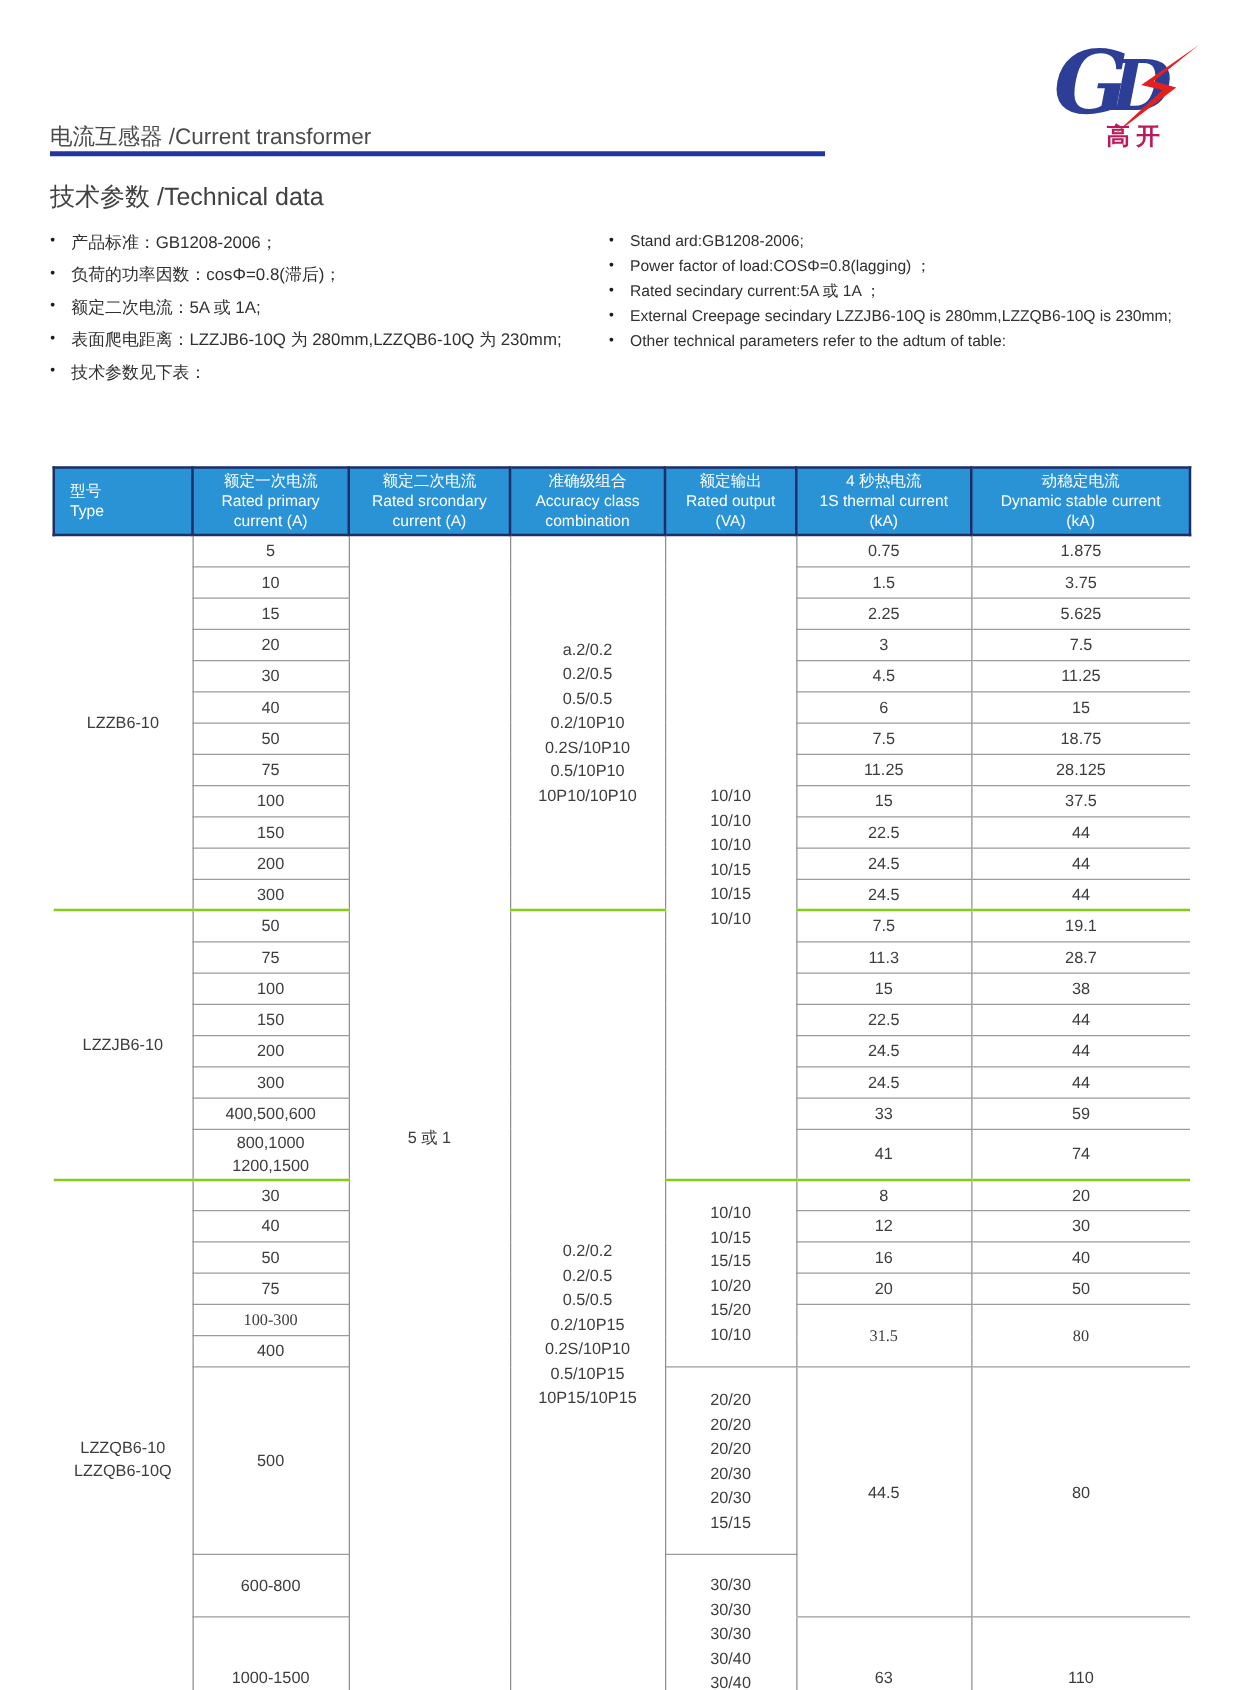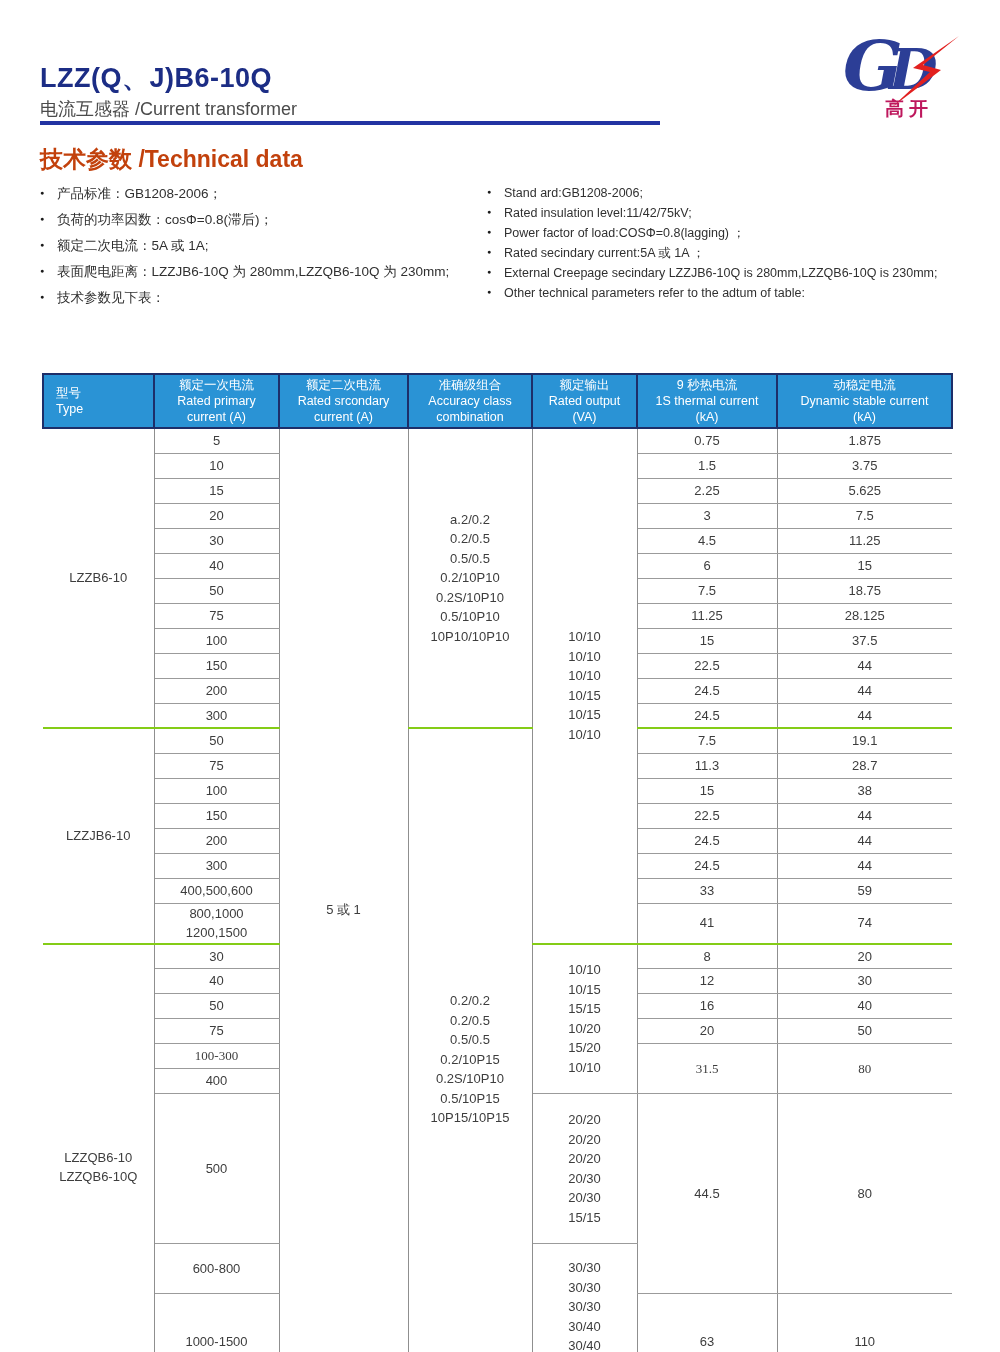--- a/index.html
+++ b/index.html
@@ -4,21 +4,21 @@
 <style>
   * { margin:0; padding:0; box-sizing:border-box; }
   body { background:#e8e8e8; font-family:"Liberation Sans", sans-serif; }
   .page { position:relative; width:1000px; height:1352px; background:#ffffff; margin:0 auto; overflow:hidden; }
 
   
   .doc-title { position:absolute; left:40px; top:60px; font-size:27px; font-weight:bold;
                color:#1c2d85; letter-spacing:0.5px; font-family:"Liberation Sans", sans-serif; }
   .doc-subtitle { position:absolute; left:40px; top:97px; font-size:18px; color:#4b4b4b; }
   .title-rule { position:absolute; left:40px; top:121px; width:620px; height:4px; background:#2233a2; }
-  .section-title { position:absolute; left:40px; top:144px; font-size:23px; font-weight:700; color:#c2410c; }
+  .section-title { position:absolute; left:40px; top:144px; font-size:20px; font-weight:400; color:#404040; }
 
   
   .logo { position:absolute; left:843px; top:34px; width:120px; height:100px; }
   .logo-g { position:absolute; left:0px; top:-10px; font-family:"DejaVu Serif", serif; font-style:italic;
             font-weight:bold; font-size:70px; color:#2c3e96; }
   .logo-d { position:absolute; left:46px; top:2px; font-family:"DejaVu Serif", serif; font-style:italic;
             font-weight:bold; font-size:56px; color:#2c3e96; }
   .logo-bolt { position:absolute; left:40px; top:-2px; }
   .logo-label { position:absolute; left:42px; top:62px; font-size:19px; font-weight:bold;
                 color:#be185d; letter-spacing:5px; white-space:nowrap; }
@@ -53,35 +53,33 @@
 
   <div class="logo">
     <span class="logo-g">G</span>
     <span class="logo-d">D</span>
     <svg class="logo-bolt" width="80" height="82" viewBox="0 0 80 82">
       <polygon points="76,4 30,36 47,40 8,76 58,38 40,33" fill="#e2201f"></polygon>
     </svg>
     <span class="logo-label">高开</span>
   </div>
 
-  <h1 class="doc-title">LZZ(Q、J)B6-10Q</h1>
   <div class="doc-subtitle">电流互感器 /Current transformer</div>
   <div class="title-rule"></div>
   <h2 class="section-title">技术参数 /Technical data</h2>
 
   <ul class="bullets bullets-zh" id="bullets-zh">
       <li>产品标准：GB1208-2006；</li>
       <li>负荷的功率因数：cosΦ=0.8(滞后)；</li>
       <li>额定二次电流：5A 或 1A;</li>
       <li>表面爬电距离：LZZJB6-10Q 为 280mm,LZZQB6-10Q 为 230mm;</li>
       <li>技术参数见下表：</li>
     </ul>
   <ul class="bullets bullets-en" id="bullets-en">
       <li>Stand ard:GB1208-2006;</li>
-      <li>Rated insulation level:11/42/75kV;</li>
       <li>Power factor of load:COSΦ=0.8(lagging) ；</li>
       <li>Rated secindary current:5A 或 1A ；</li>
       <li>External Creepage secindary LZZJB6-10Q is 280mm,LZZQB6-10Q is 230mm;</li>
       <li>Other technical parameters refer to the adtum of table:</li>
     </ul>
 
   <table class="tech-table">
     <colgroup>
       <col style="width:111px">
         <col style="width:125px">
@@ -100,21 +98,21 @@
 current (A)</th>
           <th>额定二次电流
 Rated srcondary
 current (A)</th>
           <th>准确级组合
 Accuracy class
 combination</th>
           <th>额定输出
 Rated output
 (VA)</th>
-          <th>9 秒热电流
+          <th>4 秒热电流
 1S thermal current
 (kA)</th>
           <th>动稳定电流
 Dynamic stable current
 (kA)</th>
         </tr>
     </thead>
     <tbody id="tbody">
         <tr style="height: 25px;">
           <td rowspan="12" class="col0 sec-end">LZZB6-10</td>

